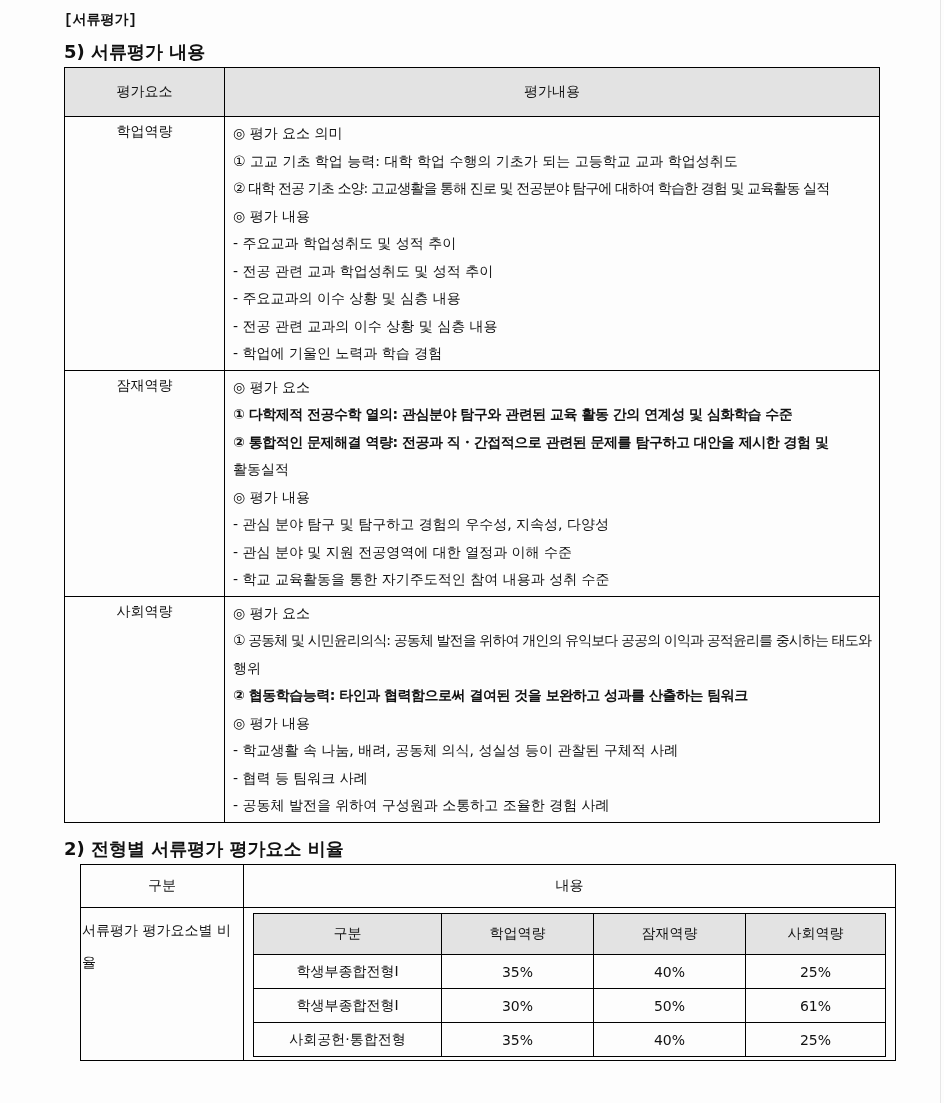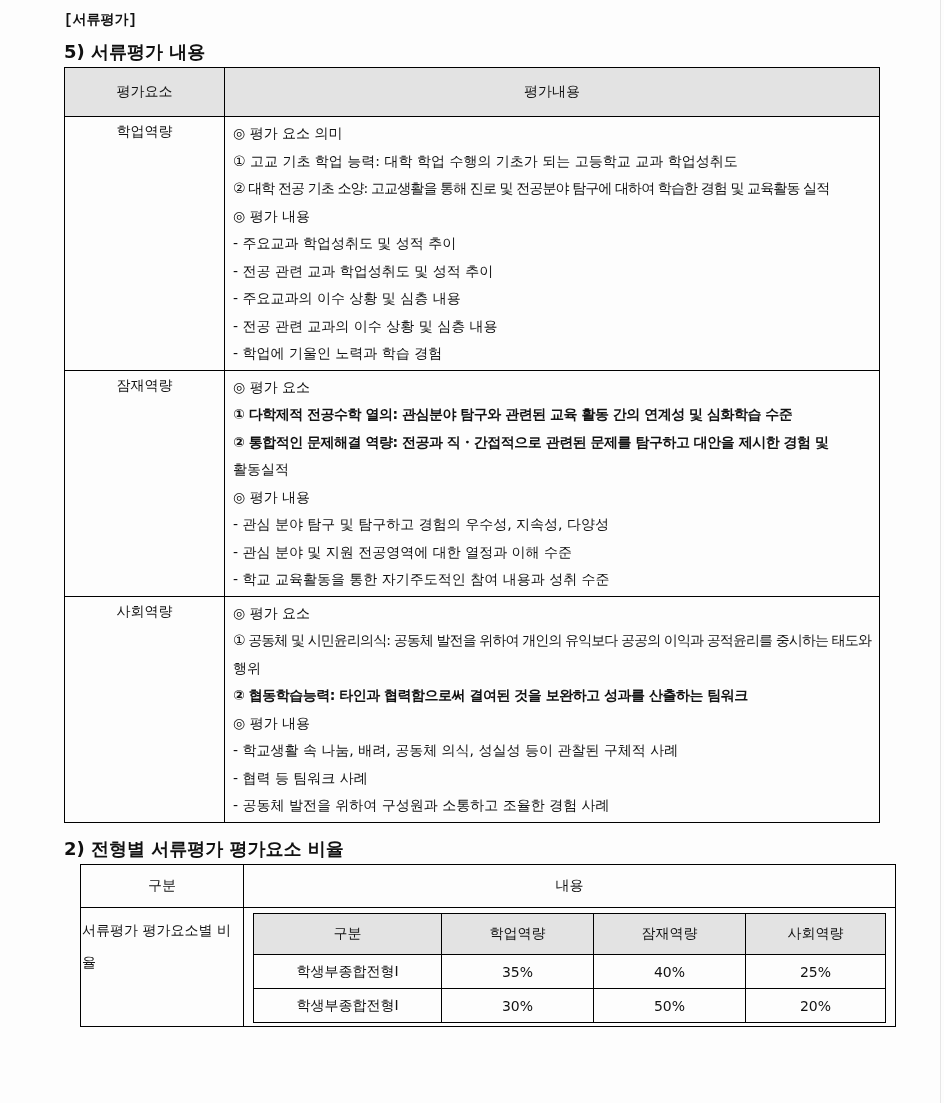--- a/index.html
+++ b/index.html
@@ -140,20 +140,26 @@
             <tr>
               <td>학생부종합전형Ⅰ</td>
               <td>35%</td>
               <td>40%</td>
               <td>25%</td>
             </tr>
             <tr>
               <td>학생부종합전형Ⅰ</td>
               <td>30%</td>
               <td>50%</td>
-              <td>20%</td>
+              <td>61%</td>
+            </tr>
+            <tr>
+              <td>사회공헌·통합전형</td>
+              <td>35%</td>
+              <td>40%</td>
+              <td>25%</td>
             </tr>
           </tbody>
         </table>
       </td>
     </tr>
   </tbody>
 </table>
 
 </body></html>

